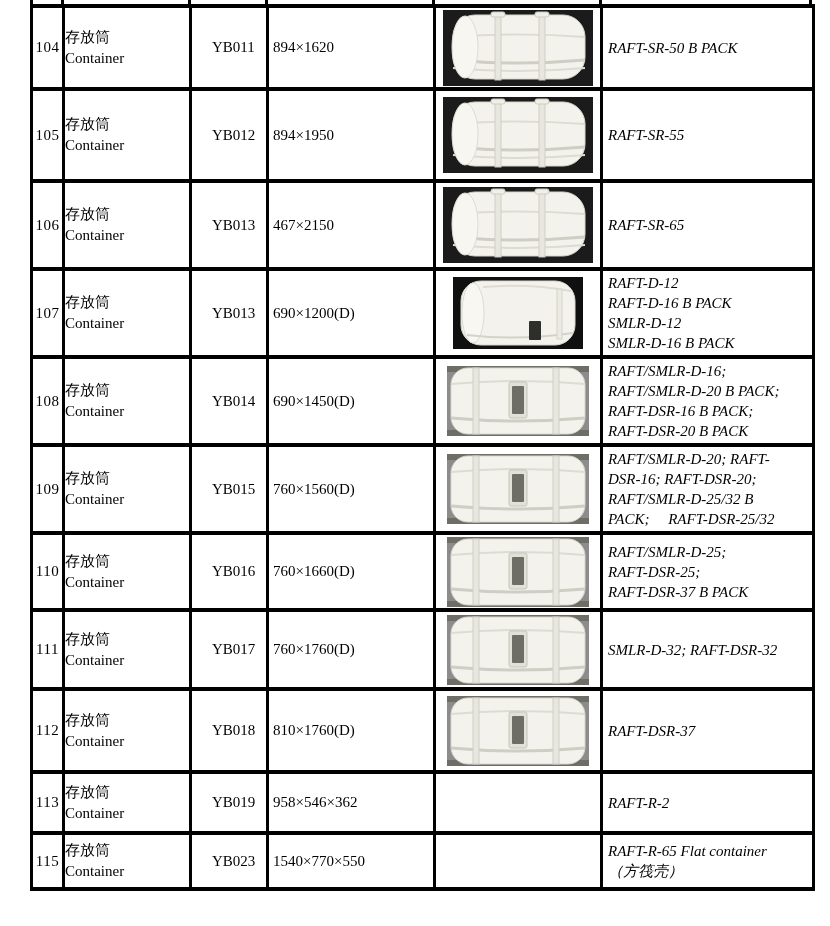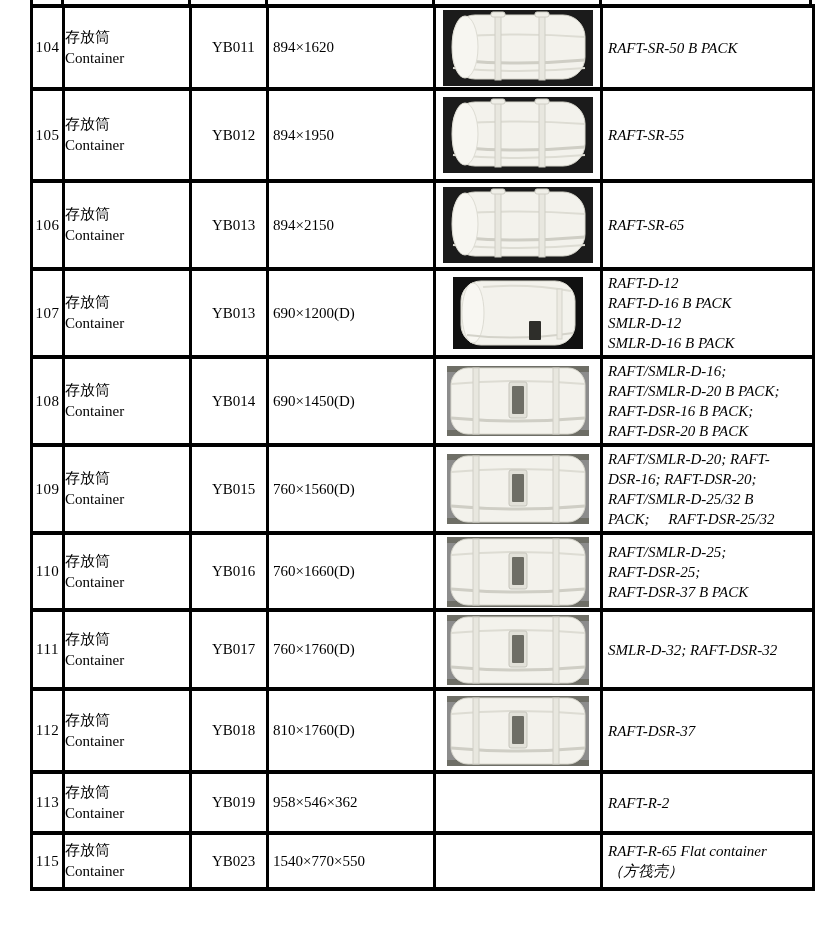--- a/index.html
+++ b/index.html
@@ -116,21 +116,21 @@
     <td class="c-models"><span>RAFT-SR-55</span></td>
   </tr>
 
   <tr style="height: 88px;">
     <td class="c-no"><span>106</span></td>
     <td class="c-cat">
       <div class="zh">存放筒</div>
       <div class="en">Container</div>
     </td>
     <td class="c-code"><span>YB013</span></td>
-    <td class="c-dim"><span>894×2150</span></td>
+    <td class="c-dim"><span>467×2150</span></td>
     <td class="c-photo">
   <svg class="photo" width="150" height="76" viewBox="0 0 150 76" xmlns="http://www.w3.org/2000/svg">
     <rect x="0" y="0" width="150" height="76" fill="#1b1b1b"></rect>
     <rect x="10" y="5" width="132" height="64" rx="22" fill="#f3f2ec" stroke="#d8d7cd" stroke-width="1"></rect>
     <path d="M10 27 Q 75 22 142 27" stroke="#dddcd3" stroke-width="2" fill="none"></path>
     <path d="M10 50 Q 75 56 142 50" stroke="#cfceC5" stroke-width="3" fill="none"></path>
     <path d="M10 58 Q 75 64 142 58" stroke="#dddcd3" stroke-width="2" fill="none"></path>
     <rect x="52" y="4" width="6" height="66" fill="#e8e7df" stroke="#cfcec5" stroke-width="1"></rect>
     <rect x="96" y="4" width="6" height="66" fill="#e8e7df" stroke="#cfcec5" stroke-width="1"></rect>
     <ellipse cx="22" cy="37" rx="13" ry="31" fill="#f7f6f1" stroke="#dddcd3" stroke-width="1"></ellipse>

